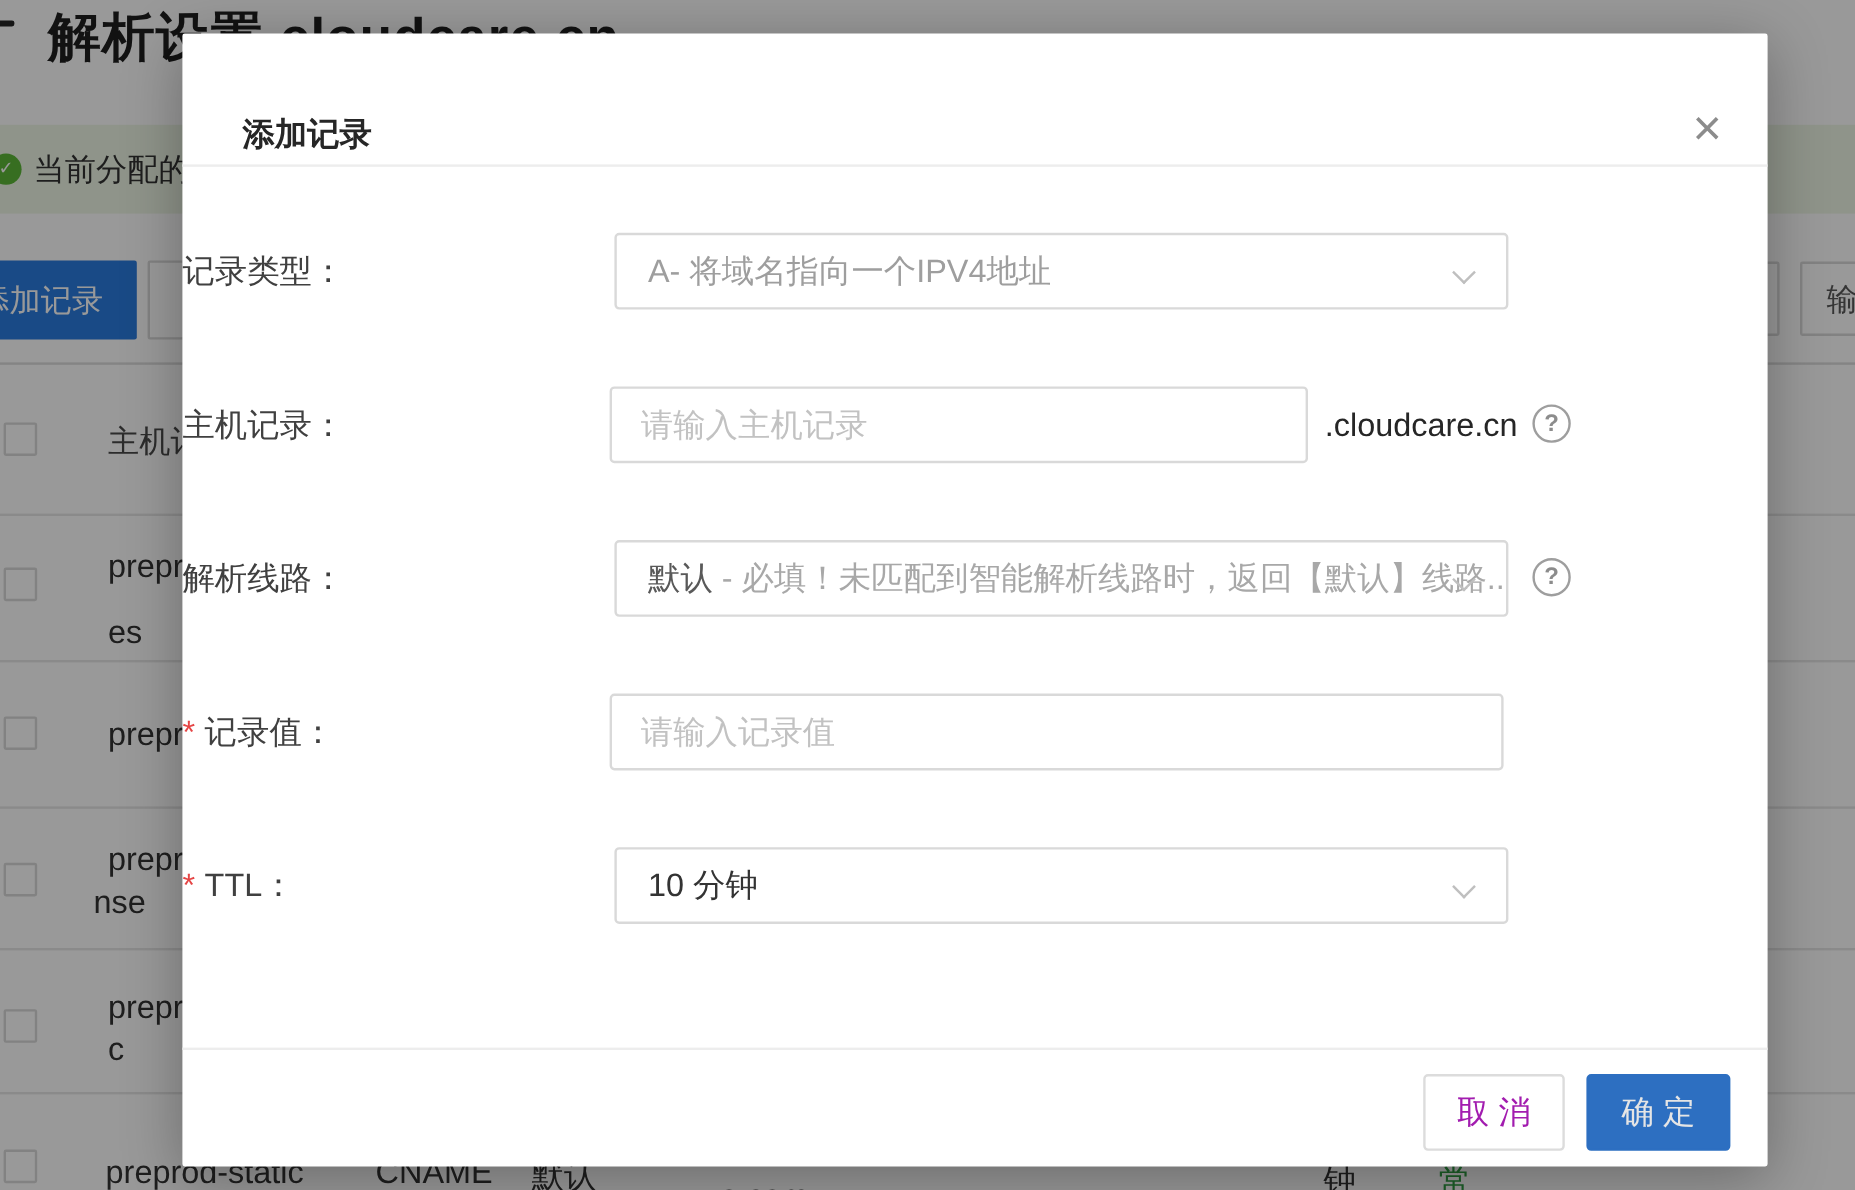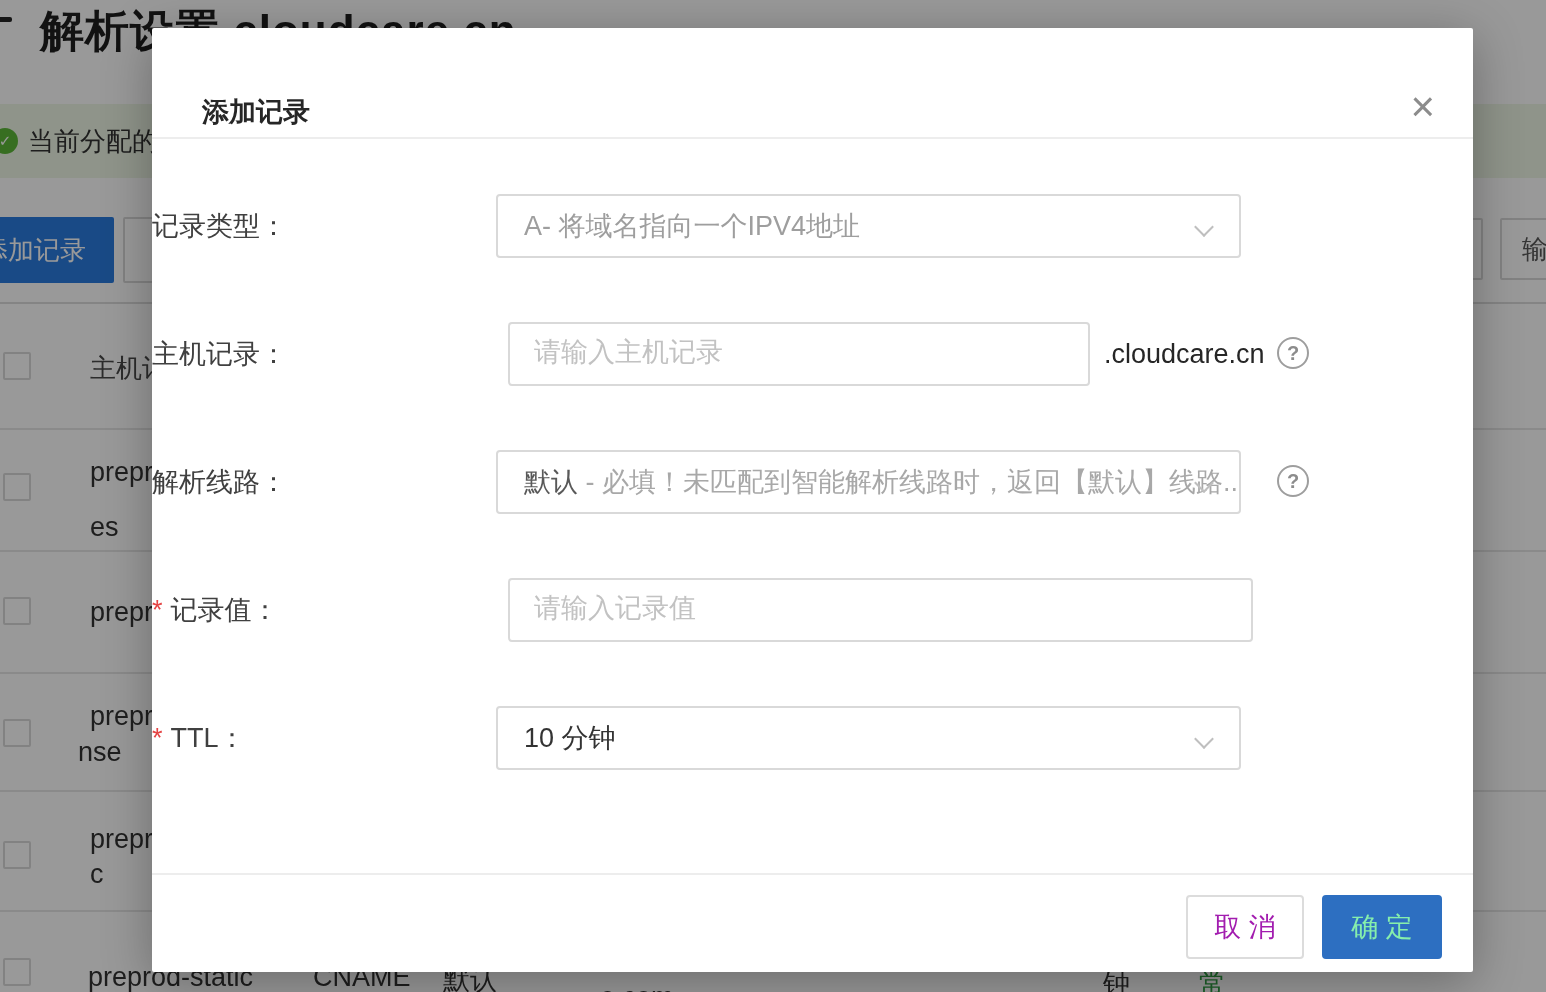--- a/index.html
+++ b/index.html
@@ -29,34 +29,34 @@
   .overlay { position:absolute; inset:0; background:rgba(0,0,0,0.40); }
 
   
   .modal { position:absolute; left:152px; top:28px; width:1321px; height:944px; background:#fff; border-radius:2px; box-shadow:0 10px 50px rgba(0,0,0,0.30); }
   .m-title { position:absolute; left:50px; top:66px; font-size:27px; font-weight:600; color:#262626; }
   .m-close { position:absolute; right:38px; top:58px; font-size:42px; line-height:42px; color:#8c8c8c; cursor:pointer; font-weight:400; }
   .m-hr { position:absolute; left:0; width:1321px; height:2px; background:#ededed; }
   .frow { position:absolute; left:0; width:1321px; height:64px; }
   .flabel { position:absolute; left:0; top:0; width:340px; height:64px; line-height:64px; text-align:left; font-size:27px; color:#404040; white-space:nowrap; }
   .star { color:#e54545; margin-right:8px; }
-  .ctrl { position:absolute; left:344px; top:0; height:64px; border:2px solid #d9d9d9; border-radius:4px; background:#fff; }
+  .ctrl { position:absolute; left:360px; top:0; height:64px; border:2px solid #d9d9d9; border-radius:4px; background:#fff; }
   .sel { width:745px; padding:0 60px 0 26px; line-height:60px; font-size:27px; color:#9e9e9e; white-space:nowrap; overflow:hidden; }
   .sel .val-dark { color:#595959; }
   .sel .val-hint { color:#a8a8a8; }
   .sel.selected { color:#333; }
   .chev { position:absolute; right:28px; top:24px; width:14px; height:14px; border-left:2px solid #bfbfbf; border-bottom:2px solid #bfbfbf; transform:rotate(-45deg); }
-  .inp { height:64px; border:2px solid #d9d9d9; border-radius:4px; padding:0 24px; font-size:27px; color:#333; font-family:Liberation Mono, monospace; outline:none; position:absolute; left:356px; top:0; }
+  .inp { height:64px; border:2px solid #d9d9d9; border-radius:4px; padding:0 24px; font-size:27px; color:#333; font-family:Liberation Serif, serif; outline:none; position:absolute; left:356px; top:0; }
   .inp::placeholder { color:#c2c2c2; }
   .suffix { position:absolute; left:952px; top:0; line-height:64px; font-size:27px; color:#262626; white-space:nowrap; }
   .q { position:absolute; left:1125px; top:15px; width:32px; height:32px; border:2px solid #9e9e9e; border-radius:50%; color:#8c8c8c; font-size:20px; font-weight:700; line-height:28px; text-align:center; cursor:pointer; }
   .m-footer-hr { top:845px; }
   .btn { position:absolute; top:867px; height:64px; border-radius:4px; font-size:27px; text-align:center; line-height:60px; cursor:pointer; white-space:nowrap; }
   .btn-cancel { left:1034px; width:118px; background:#fff; border:2px solid #dcdcdc; color:#a21caf; }
-  .btn-confirm { left:1170px; width:120px; background:#2d6fc1; border:2px solid #2d6fc1; color:#86efac; }
+  .btn-confirm { left:1170px; width:120px; background:#2d6fc1; border:2px solid #2d6fc1; color:#e5e5e5; }
 </style>
 </head>
 <body>
 
 <div class="bg">
   <div class="back-dash"></div>
   <div class="pg-title">
     <span>解析设置</span>
     <span>cloudcare.cn</span>
   </div>

